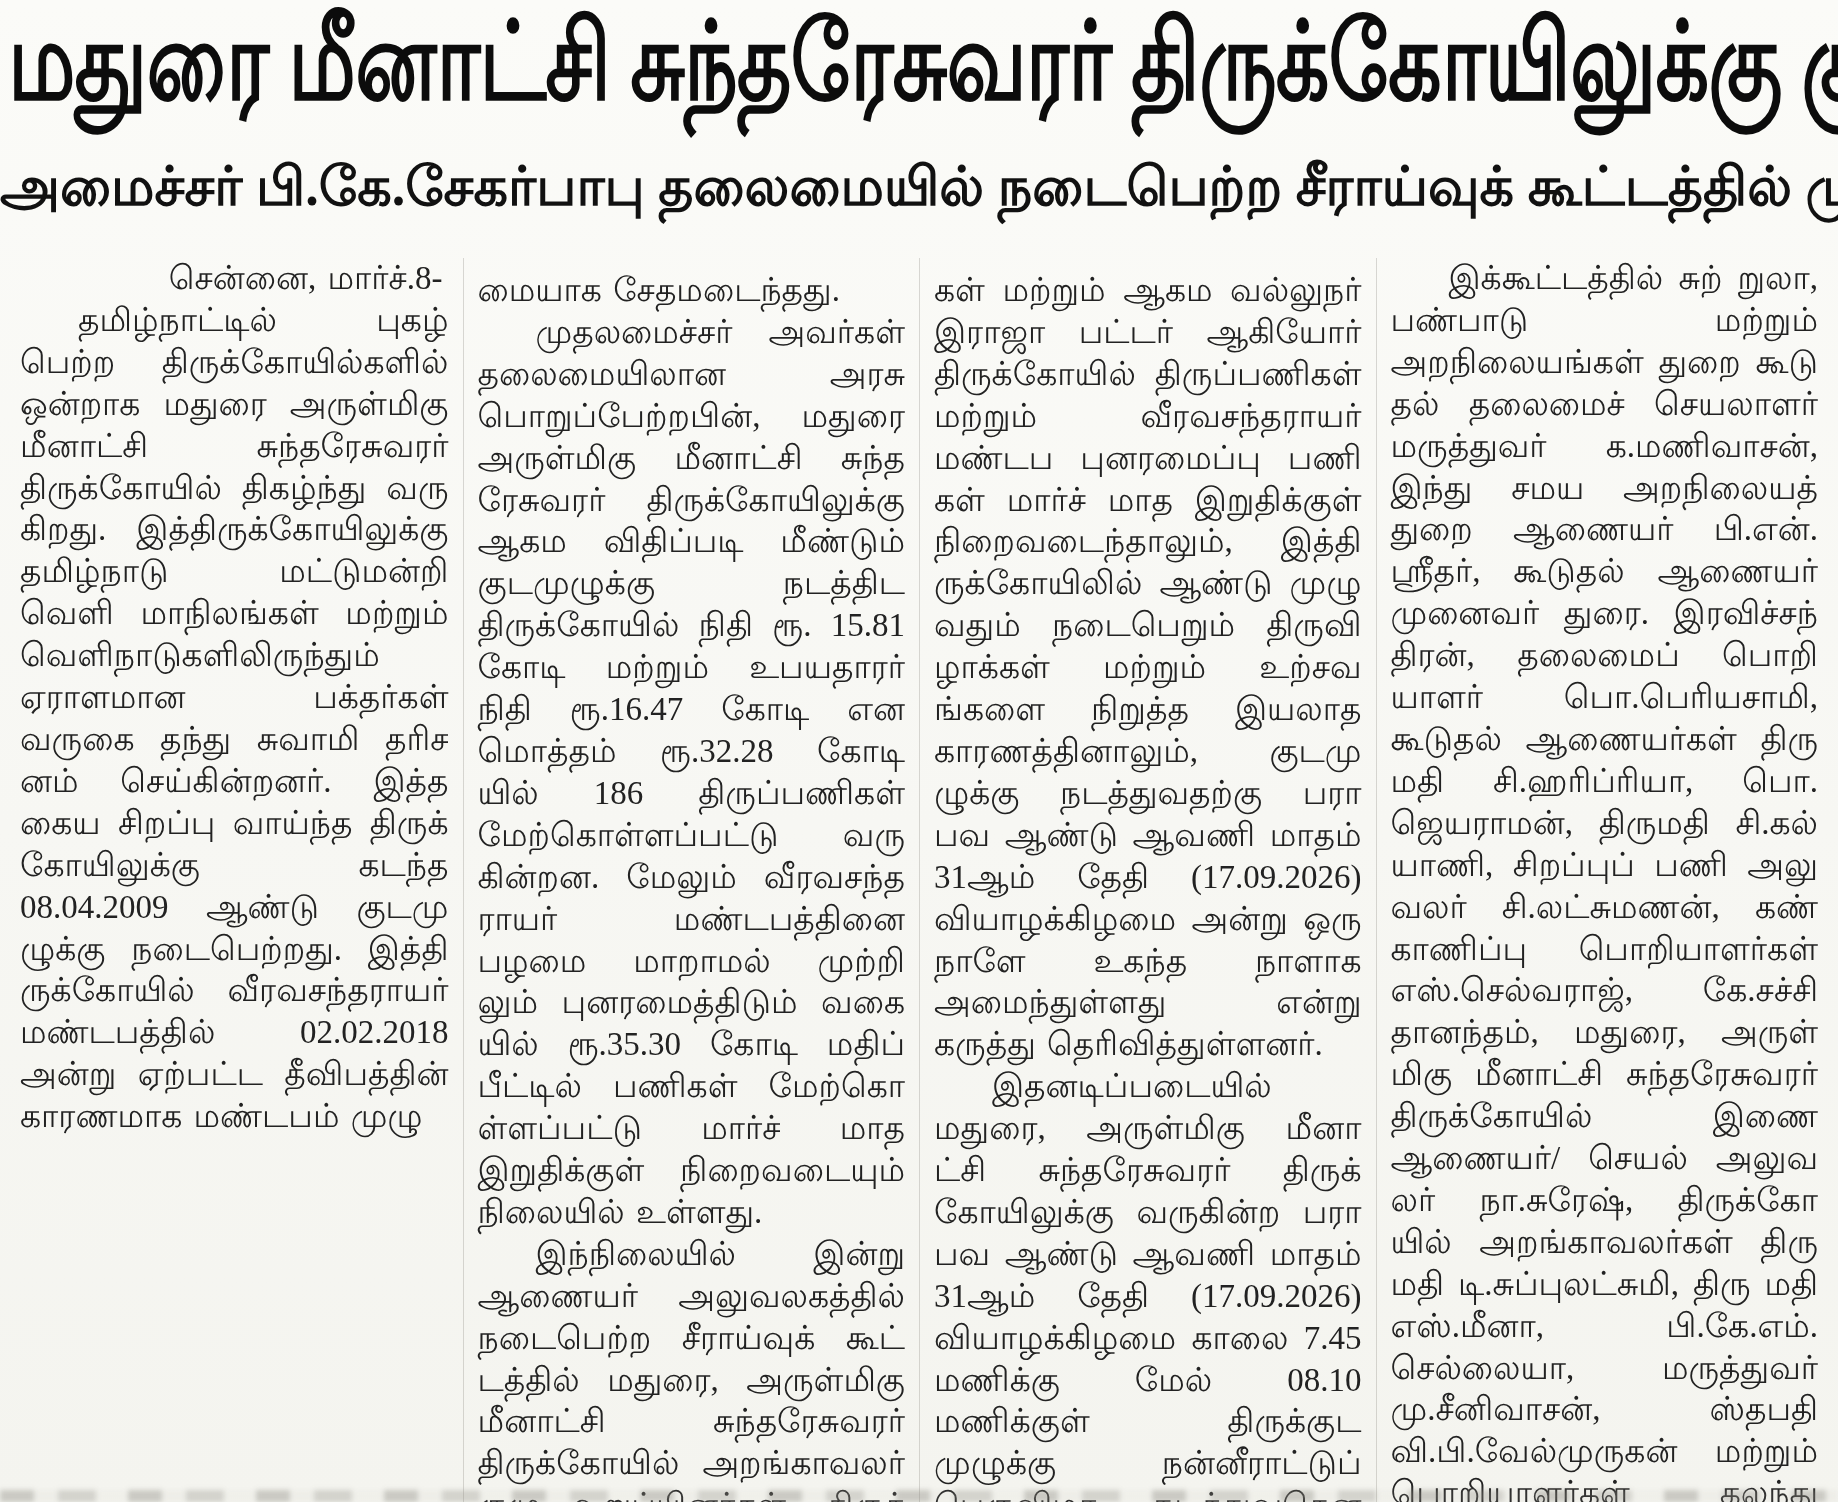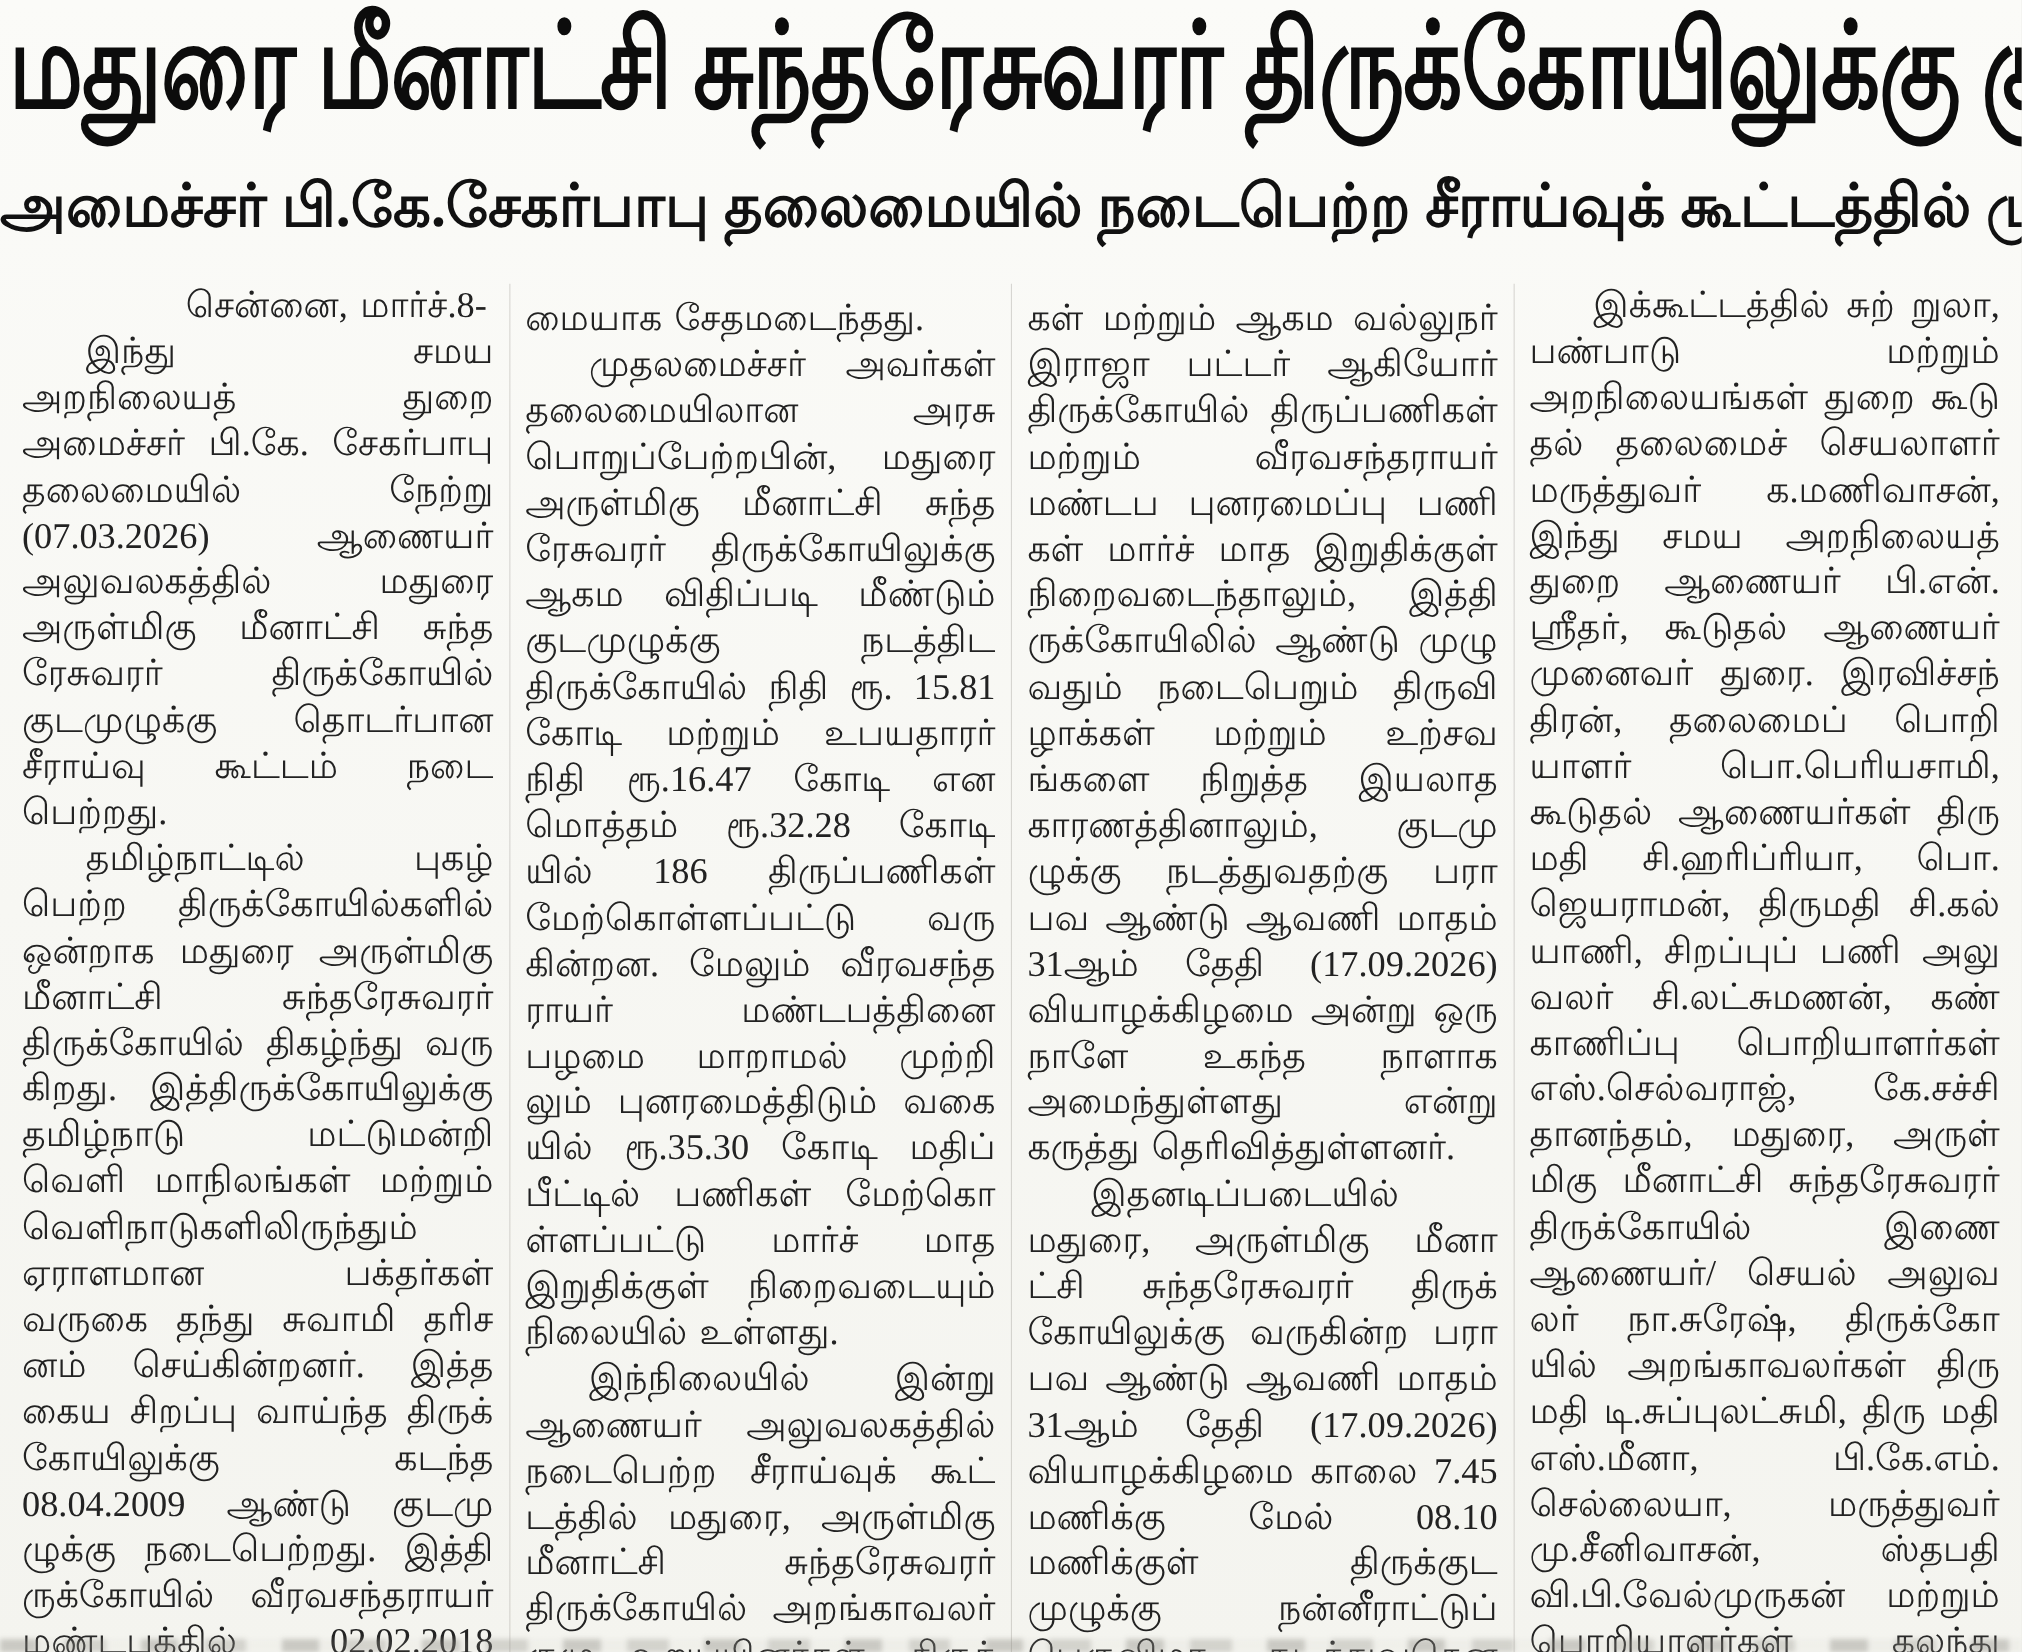--- a/index.html
+++ b/index.html
@@ -93,21 +93,20 @@
 <div class="page">
 
   <div class="headline">மதுரை மீனாட்சி சுந்தரேசுவரர் திருக்கோயிலுக்கு குடமுழுக்கு நடத்தப்படும்!</div>
 
   <div class="subheadline">அமைச்சர் பி.கே.சேகர்பாபு தலைமையில் நடைபெற்ற சீராய்வுக் கூட்டத்தில் முடிவு!</div>
 
   <div class="columns">
 
     <div class="col">
       <p class="dateline">சென்னை, மார்ச்.8-</p>
-      <p class="ind">இந்து சமய அறநிலையத் துறை அமைச்சர் பி.கே. சேகர்பாபு தலைமையில் நேற்று (07.03.2026) ஆணையர் அலுவலகத்தில் மதுரை அருள்மிகு மீனாட்சி சுந்த ரேசுவரர் திருக்கோயில் குடமுழுக்கு தொடர்பான சீராய்வு கூட்டம் நடை பெற்றது.</p>
       <p class="ind">தமிழ்நாட்டில் புகழ் பெற்ற திருக்கோயில்களில் ஒன்றாக மதுரை அருள்மிகு மீனாட்சி சுந்தரேசுவரர் திருக்கோயில் திகழ்ந்து வரு கிறது. இத்திருக்கோயிலுக்கு தமிழ்நாடு மட்டுமன்றி வெளி மாநிலங்கள் மற்றும் வெளிநாடுகளிலிருந்தும் ஏராளமான பக்தர்கள் வருகை தந்து சுவாமி தரிச னம் செய்கின்றனர். இத்த கைய சிறப்பு வாய்ந்த திருக் கோயிலுக்கு கடந்த 08.04.2009 ஆண்டு குடமு ழுக்கு நடைபெற்றது. இத்தி ருக்கோயில் வீரவசந்தராயர் மண்டபத்தில் 02.02.2018 அன்று ஏற்பட்ட தீவிபத்தின் காரணமாக மண்டபம் முழு</p>
     </div>
 
     <div class="col">
       <p class="cont">மையாக சேதமடைந்தது.</p>
       <p class="ind">முதலமைச்சர் அவர்கள் தலைமையிலான அரசு பொறுப்பேற்றபின், மதுரை அருள்மிகு மீனாட்சி சுந்த ரேசுவரர் திருக்கோயிலுக்கு ஆகம விதிப்படி மீண்டும் குடமுழுக்கு நடத்திட திருக்கோயில் நிதி ரூ. 15.81 கோடி மற்றும் உபயதாரர் நிதி ரூ.16.47 கோடி என மொத்தம் ரூ.32.28 கோடி யில் 186 திருப்பணிகள் மேற்கொள்ளப்பட்டு வரு கின்றன. மேலும் வீரவசந்த ராயர் மண்டபத்தினை பழமை மாறாமல் முற்றி லும் புனரமைத்திடும் வகை யில் ரூ.35.30 கோடி மதிப் பீட்டில் பணிகள் மேற்கொ ள்ளப்பட்டு மார்ச் மாத இறுதிக்குள் நிறைவடையும் நிலையில் உள்ளது.</p>
       <p class="ind">இந்நிலையில் இன்று ஆணையர் அலுவலகத்தில் நடைபெற்ற சீராய்வுக் கூட் டத்தில் மதுரை, அருள்மிகு மீனாட்சி சுந்தரேசுவரர் திருக்கோயில் அறங்காவலர் குழு உறுப்பினர்கள், திருக் கோயில் ஸ்தானிக பட்டர்</p>
     </div>
 
     <div class="col">

